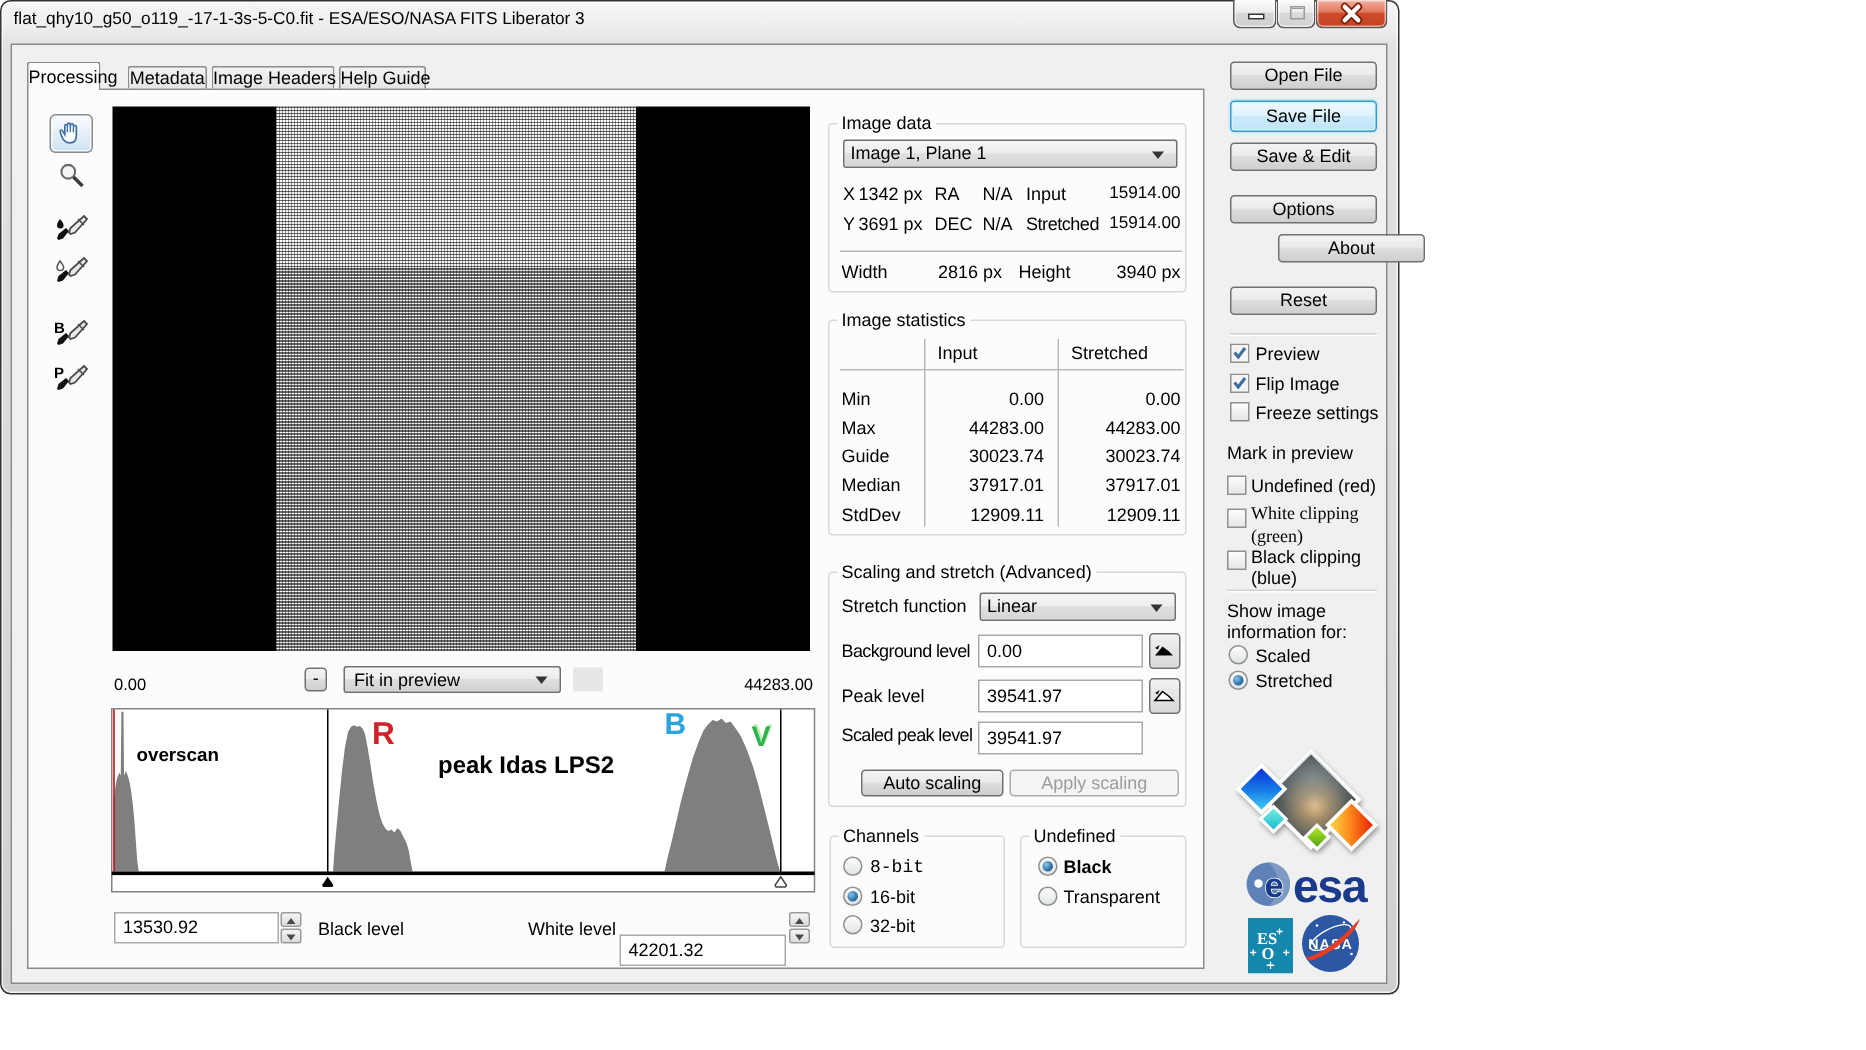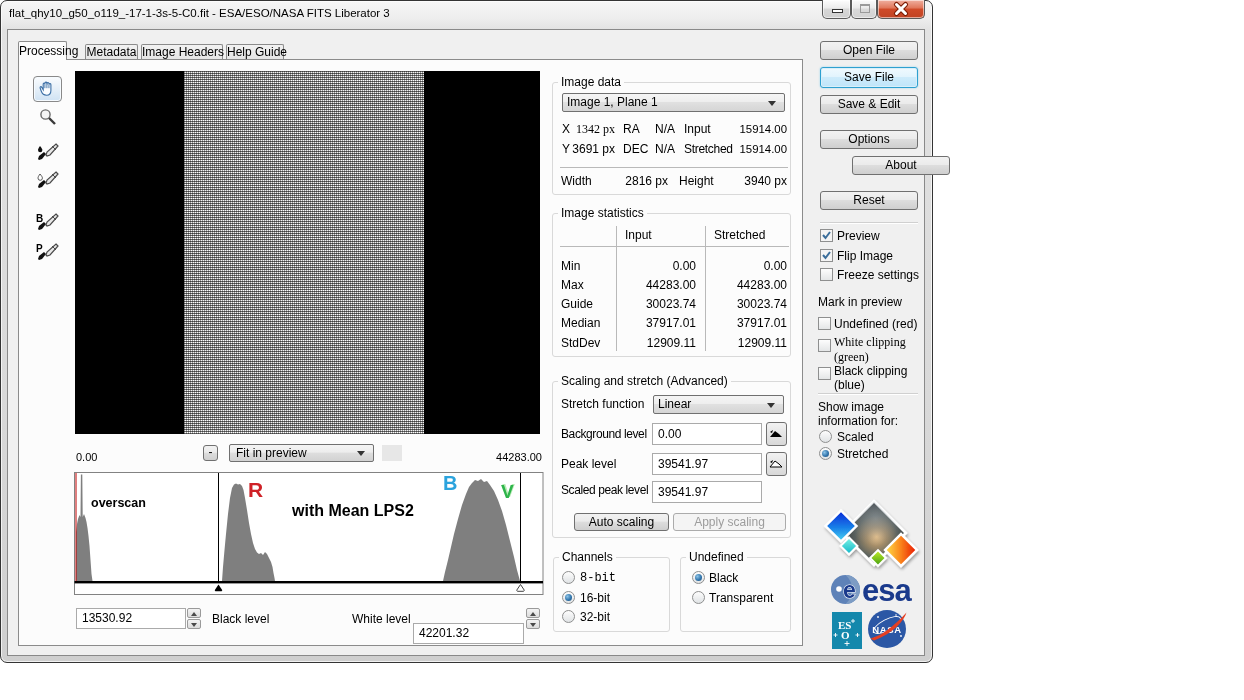--- a/index.html
+++ b/index.html
@@ -157,21 +157,21 @@
  <path fill="#7f7f7f" d="M369,109 L371,100 L374,88 L377,75 L380,62 L384,47 L388,33 L392,22 L395,15 L398,11 L401,8 L404,9 L407,7 L410,10 L413,9 L416,13 L420,19 L424,28 L428,39 L432,53 L436,69 L440,85 L443,98 L446,109 Z"></path>
  <line x1="2" y1="1" x2="2" y2="109" stroke="#c00000" stroke-width="1"></line>
  <line x1="144.5" y1="1" x2="144.5" y2="111" stroke="#000" stroke-width="1"></line>
  <line x1="446.5" y1="1" x2="446.5" y2="111" stroke="#000" stroke-width="1"></line>
  <rect x="0.5" y="109" width="468.5" height="2.4" fill="#000"></rect>
  <path d="M144.5,112.5 L148.3,118.2 L147.6,119.3 L141.4,119.3 L140.7,118.2 Z" fill="#000"></path>
  <path d="M446.5,112.5 L450.3,118.2 L449.6,119.3 L443.4,119.3 L442.7,118.2 Z" fill="#fff" stroke="#444" stroke-width="1"></path>
 </svg>
 <div class="lbl" style="left:91px;top:496px;font-weight:bold;font-size:12.5px;">overscan</div>
 <div class="lbl" style="left:248px;top:478px;font-weight:bold;font-size:21px;color:#cf2127;">R</div>
-<div class="lbl" style="left:292px;top:502px;font-weight:bold;font-size:16px;">with Mean LPS2</div>
+<div class="lbl" style="left:292px;top:502px;font-weight:bold;font-size:16px;">peak Idas LPS2</div>
 <div class="lbl" style="left:443px;top:472px;font-weight:bold;font-size:20px;color:#2ba3dd;">B</div>
 <div class="lbl" style="left:501px;top:481px;font-weight:bold;font-size:19px;color:#2eb44b;text-shadow:1.2px -1.2px 0 #b8ecb4;">V</div>
 
 <div class="tin" style="left:76px;top:608px;width:110px;">13530.92</div>
 <div class="spin" style="left:187px;top:608px;">
     <div class="u">
       <div class="tri-u"></div>
     </div>
     <div class="d">
       <div class="tri-d"></div>
@@ -186,21 +186,21 @@
     </div>
     <div class="d">
       <div class="tri-d"></div>
     </div>
   </div>
 
 <div class="grp" style="left:552px;top:82px;width:239px;height:113px;"></div>
 <div class="grplbl" style="left:558px;top:75px;">Image data</div>
 <div class="combo" style="left:562px;top:93px;width:223px;height:19px;">Image 1, Plane 1<div class="ddarrow" style="right:8px;top:7px;"></div></div>
 <div class="lbl" style="left:562px;top:122px;">X</div>
-<div class="lbl" style="left:566px;top:122px;width:49px;text-align:right;font-family:Liberation Serif, serif;">1342 px</div>
+<div class="lbl" style="left:566px;top:122px;width:49px;text-align:right;">1342 px</div>
 <div class="lbl" style="left:623px;top:122px;">RA</div>
 <div class="lbl" style="left:652px;top:122px;width:23px;text-align:right;">N/A</div>
 <div class="lbl" style="left:684px;top:122px;">Input</div>
 <div class="lbl" style="left:727px;top:123px;width:60px;text-align:right;font-size:11.4px;">15914.00</div>
 <div class="lbl" style="left:562px;top:142px;">Y</div>
 <div class="lbl" style="left:566px;top:142px;width:49px;text-align:right;">3691 px</div>
 <div class="lbl" style="left:623px;top:142px;">DEC</div>
 <div class="lbl" style="left:652px;top:142px;width:23px;text-align:right;">N/A</div>
 <div class="lbl" style="left:684px;top:142px;letter-spacing:-0.3px;">Stretched</div>
 <div class="lbl" style="left:727px;top:143px;width:60px;text-align:right;font-size:11.4px;">15914.00</div>
@@ -260,21 +260,21 @@
 <div class="grplbl" style="left:559px;top:550px;">Channels</div>
 <div class="rd" style="left:562px;top:571px;"></div>
 <div class="lbl" style="left:580px;top:571px;font-family:Liberation Mono, monospace;">8-bit</div>
 <div class="rd sel" style="left:562px;top:591px;"></div>
 <div class="lbl" style="left:580px;top:591px;">16-bit</div>
 <div class="rd" style="left:562px;top:610px;"></div>
 <div class="lbl" style="left:580px;top:610px;">32-bit</div>
 <div class="grp" style="left:680px;top:557px;width:111px;height:75px;"></div>
 <div class="grplbl" style="left:686px;top:550px;">Undefined</div>
 <div class="rd sel" style="left:692px;top:571px;"></div>
-<div class="lbl" style="left:709px;top:571px;">Black</div>
+<div class="lbl" style="left:709px;top:571px;font-weight:bold;">Black</div>
 <div class="rd" style="left:692px;top:591px;"></div>
 <div class="lbl" style="left:709px;top:591px;">Transparent</div>
 <div class="b7" style="left:820px;top:41px;">Open File</div>
 <div class="b7" style="left:820px;top:67px;height:21px;line-height:19px;border-color:#2ea0d0;background:linear-gradient(180deg,#f0f9fe 0,#e2f4fd 45%,#cdebfb 50%,#bfe5f9 100%);box-shadow:inset 0 0 0 1px #d9eff9, 0 0 2px #8fd1ec;">Save File</div>
 <div class="b7" style="left:820px;top:95px;">Save &amp; Edit</div>
 <div class="b7" style="left:820px;top:130px;">Options</div>
 <div class="b7" style="left:820px;top:156px;margin-left:32px;">About</div>
 <div class="b7" style="left:820px;top:191px;">Reset</div>
 <div class="sep" style="left:820px;top:222px;width:98px;"></div>
 <svg class="abs" style="left:820px;top:229px" width="13" height="13">

